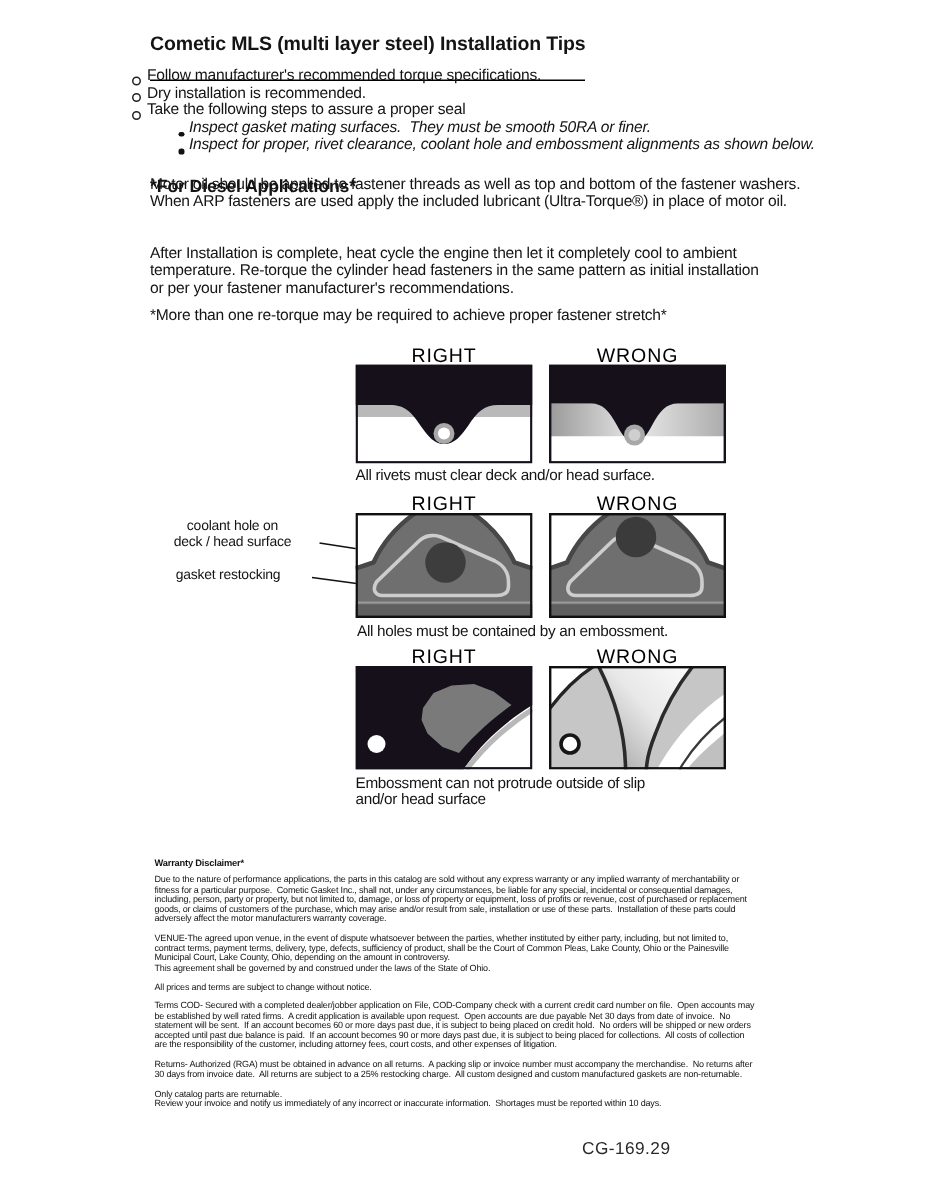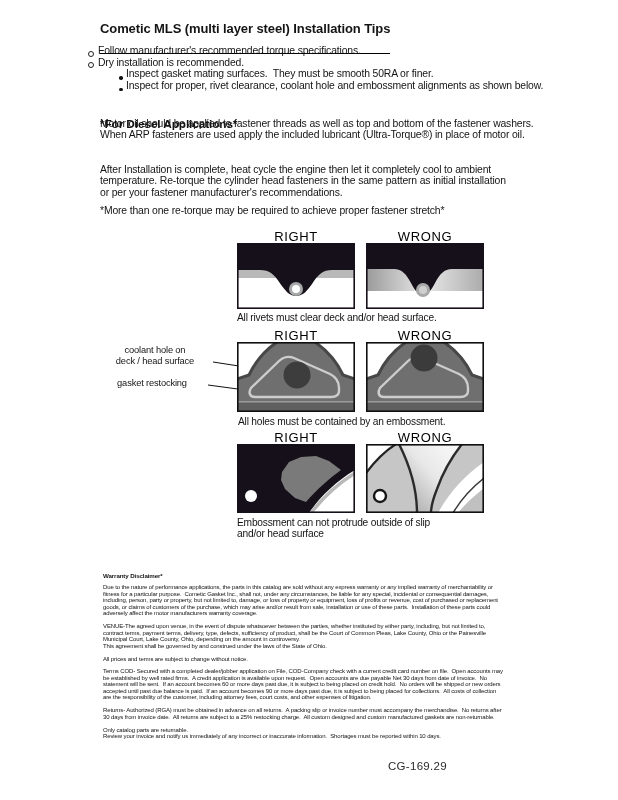--- a/index.html
+++ b/index.html
@@ -10,21 +10,21 @@
   }
   .abs{position:absolute;}
   
   .doc-title{
     left:100px;top:21px;font-size:13px;font-weight:bold;letter-spacing:-0.1px;
     border-bottom:1.6px solid #000;padding-bottom:17px;display:inline-block;white-space:pre;
   }
   
   .bullets{left:88px;top:45px;font-size:10.4px;line-height:11.6px;letter-spacing:-0.15px;}
   .brow{display:flex;align-items:flex-end;white-space:pre;}
-  .brow.lvl2{padding-left:31px;}
+  .brow.lvl2{padding-left:31px;font-style:italic;}
   .m1{width:4px;height:4px;border:1px solid #222;border-radius:50%;margin:3px 4px 0 0;flex:none;}
   .m2{width:3.5px;height:3.5px;background:#111;border-radius:50%;margin:3.5px 3.5px 0 0;flex:none;}
   
   .diesel-h{left:100px;top:117px;font-size:11.8px;font-weight:bold;letter-spacing:-0.1px;white-space:pre;}
   .para{left:100px;font-size:10.4px;line-height:11.3px;letter-spacing:-0.15px;white-space:pre;}
   .p1{top:118px;} .p2{top:164px;} .p3{top:205px;}
   
   .rw-label{width:118px;text-align:center;font-size:13px;letter-spacing:0.6px;color:#000000;white-space:pre;}
   .lab-r1{left:237px;top:229px;} .lab-w1{left:366px;top:229px;}
   .lab-r2{left:237px;top:328px;} .lab-w2{left:366px;top:328px;}
@@ -47,20 +47,21 @@
   .page-code{left:388px;top:760px;font-size:11.5px;letter-spacing:0.3px;color:#2a2a2a;white-space:pre;}
 </style>
 </head>
 <body>
 
 <div class="abs doc-title">Cometic MLS (multi layer steel) Installation Tips</div>
 
 <div class="abs bullets">
   <div class="brow lvl1"><span class="m1"></span><span>Follow manufacturer's recommended torque specifications.</span></div>
   <div class="brow lvl1"><span class="m1"></span><span>Dry installation is recommended.</span></div>
+  <div class="brow lvl1"><span class="m1"></span><span>Take the following steps to assure a proper seal</span></div>
   <div class="brow lvl2"><span class="m2"></span><span>Inspect gasket mating surfaces.  They must be smooth 50RA or finer.</span></div>
   <div class="brow lvl2"><span class="m2"></span><span>Inspect for proper, rivet clearance, coolant hole and embossment alignments as shown below.</span></div>
 </div>
 
 <div class="abs diesel-h">*For Diesel Applications*</div>
 <div class="abs para p1">Motor oil should be applied to fastener threads as well as top and bottom of the fastener washers.
 When ARP fasteners are used apply the included lubricant (Ultra-Torque®) in place of motor oil.</div>
 <div class="abs para p2">After Installation is complete, heat cycle the engine then let it completely cool to ambient
 temperature. Re-torque the cylinder head fasteners in the same pattern as initial installation
 or per your fastener manufacturer's recommendations.</div>

